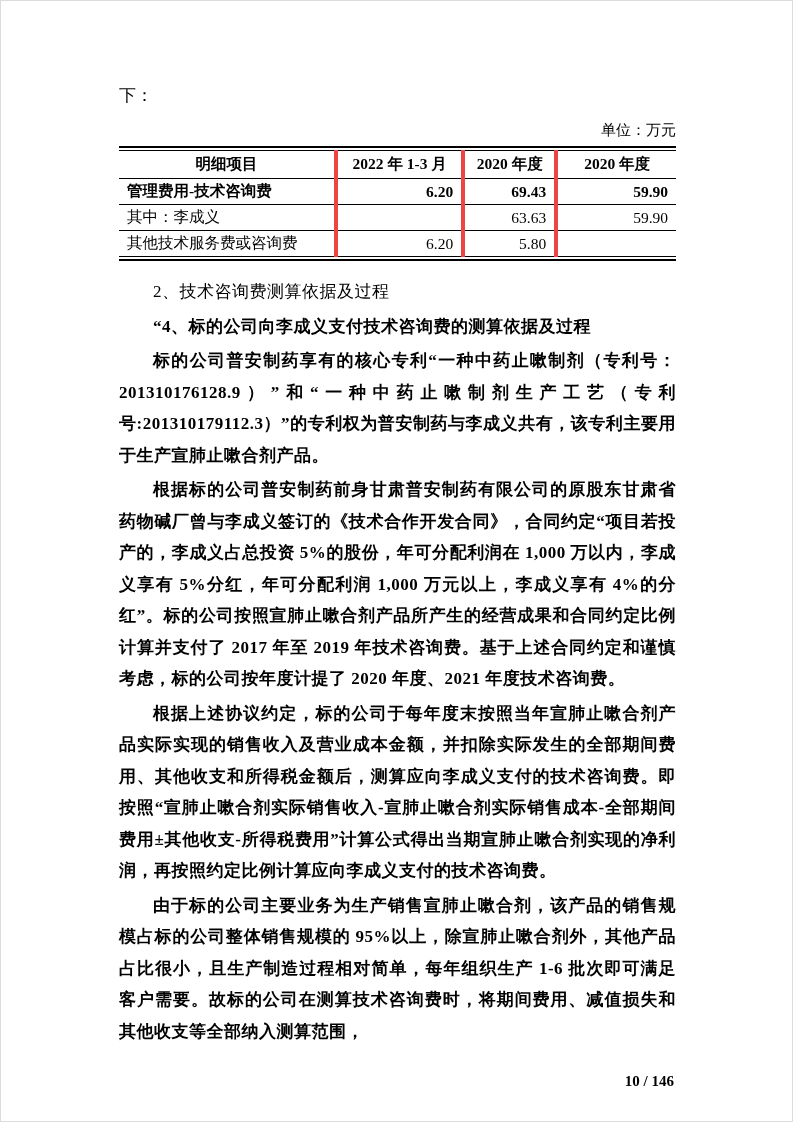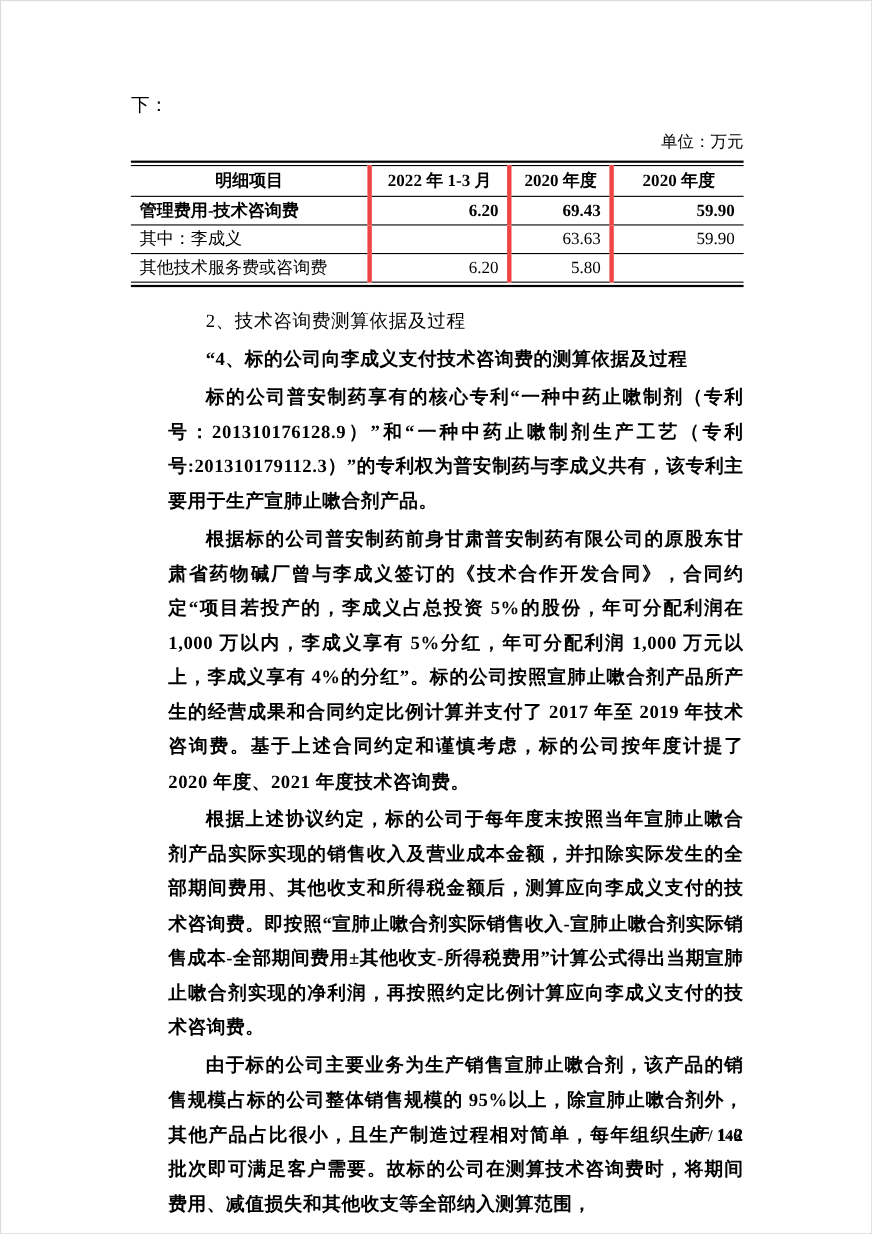--- a/index.html
+++ b/index.html
@@ -57,36 +57,36 @@
   }
   table.detail th { font-weight: bold; text-align: center; height: 23px; }
   table.detail th + th, table.detail td + td { border-left: 4px solid #ef4444; }
   table.detail thead tr { border-bottom: 1px solid #000; }
   table.detail tbody tr:not(:last-child) { border-bottom: 1px solid #000; }
   td.lbl { text-align: left; }
   td.num { text-align: right; }
   .bold { font-weight: bold; }
   td.indent { padding-left: 3.2em; }
 
-  .body-text { margin-top: 15px; margin-left: 34px; }
+  .body-text { margin-top: 15px; }
   p.para {
     margin: 0 0 3px 0;
     font-size: 17px;
     line-height: 31.5px;
     text-indent: 2em;
     text-align: justify;
     letter-spacing: 0.5px;
   }
   p.quote {
     font-weight: bold;
   }
   .footer {
     position: absolute;
     right: 118px;
-    top: 1024px;
+    top: 1072px;
     font-size: 15px;
     font-weight: bold;
   }
 </style>
 </head>
 <body>
 
 <div class="page">
   <div class="content">
 
@@ -132,19 +132,19 @@
         </tbody>
       </table>
     </div>
 
     <div class="body-text">
       <p class="para">2、技术咨询费测算依据及过程</p>
       <p class="para quote">“4、标的公司向李成义支付技术咨询费的测算依据及过程</p>
       <p class="para quote">标的公司普安制药享有的核心专利“一种中药止嗽制剂（专利号：201310176128.9）”和“一种中药止嗽制剂生产工艺（专利号:201310179112.3）”的专利权为普安制药与李成义共有，该专利主要用于生产宣肺止嗽合剂产品。</p>
       <p class="para quote">根据标的公司普安制药前身甘肃普安制药有限公司的原股东甘肃省药物碱厂曾与李成义签订的《技术合作开发合同》，合同约定“项目若投产的，李成义占总投资 5%的股份，年可分配利润在 1,000 万以内，李成义享有 5%分红，年可分配利润 1,000 万元以上，李成义享有 4%的分红”。标的公司按照宣肺止嗽合剂产品所产生的经营成果和合同约定比例计算并支付了 2017 年至 2019 年技术咨询费。基于上述合同约定和谨慎考虑，标的公司按年度计提了 2020 年度、2021 年度技术咨询费。</p>
       <p class="para quote">根据上述协议约定，标的公司于每年度末按照当年宣肺止嗽合剂产品实际实现的销售收入及营业成本金额，并扣除实际发生的全部期间费用、其他收支和所得税金额后，测算应向李成义支付的技术咨询费。即按照“宣肺止嗽合剂实际销售收入-宣肺止嗽合剂实际销售成本-全部期间费用±其他收支-所得税费用”计算公式得出当期宣肺止嗽合剂实现的净利润，再按照约定比例计算应向李成义支付的技术咨询费。</p>
-      <p class="para quote">由于标的公司主要业务为生产销售宣肺止嗽合剂，该产品的销售规模占标的公司整体销售规模的 95%以上，除宣肺止嗽合剂外，其他产品占比很小，且生产制造过程相对简单，每年组织生产 1-2 批次即可满足客户需要。故标的公司在测算技术咨询费时，将期间费用、减值损失和其他收支等全部纳入测算范围，</p>
+      <p class="para quote">由于标的公司主要业务为生产销售宣肺止嗽合剂，该产品的销售规模占标的公司整体销售规模的 95%以上，除宣肺止嗽合剂外，其他产品占比很小，且生产制造过程相对简单，每年组织生产 1-6 批次即可满足客户需要。故标的公司在测算技术咨询费时，将期间费用、减值损失和其他收支等全部纳入测算范围，</p>
     </div>
 
   </div>
 
   <div class="footer">10 / 146</div>
 </div>
 
 </body></html>

